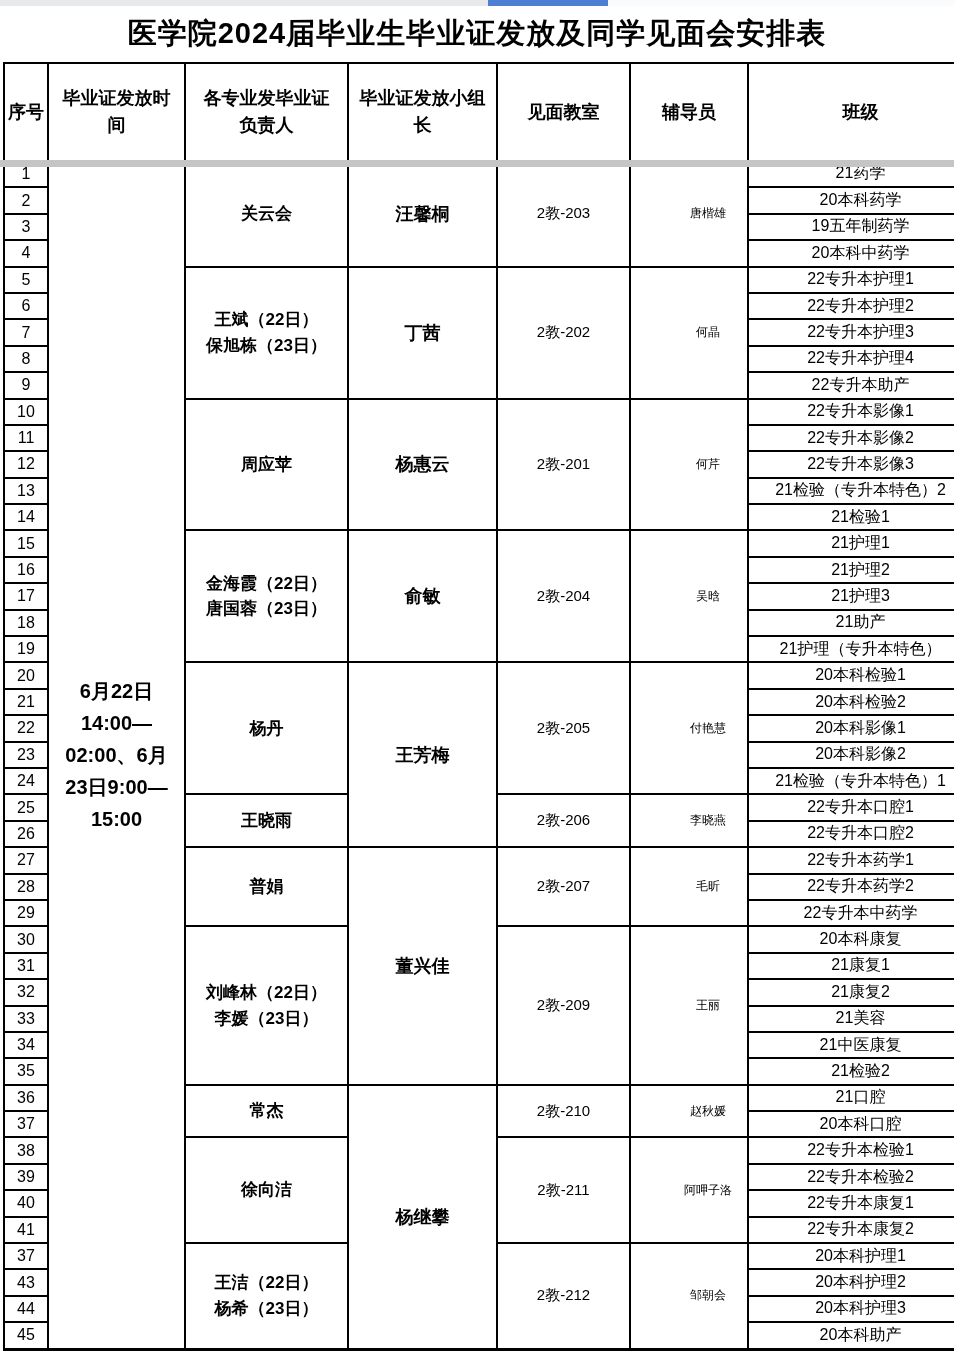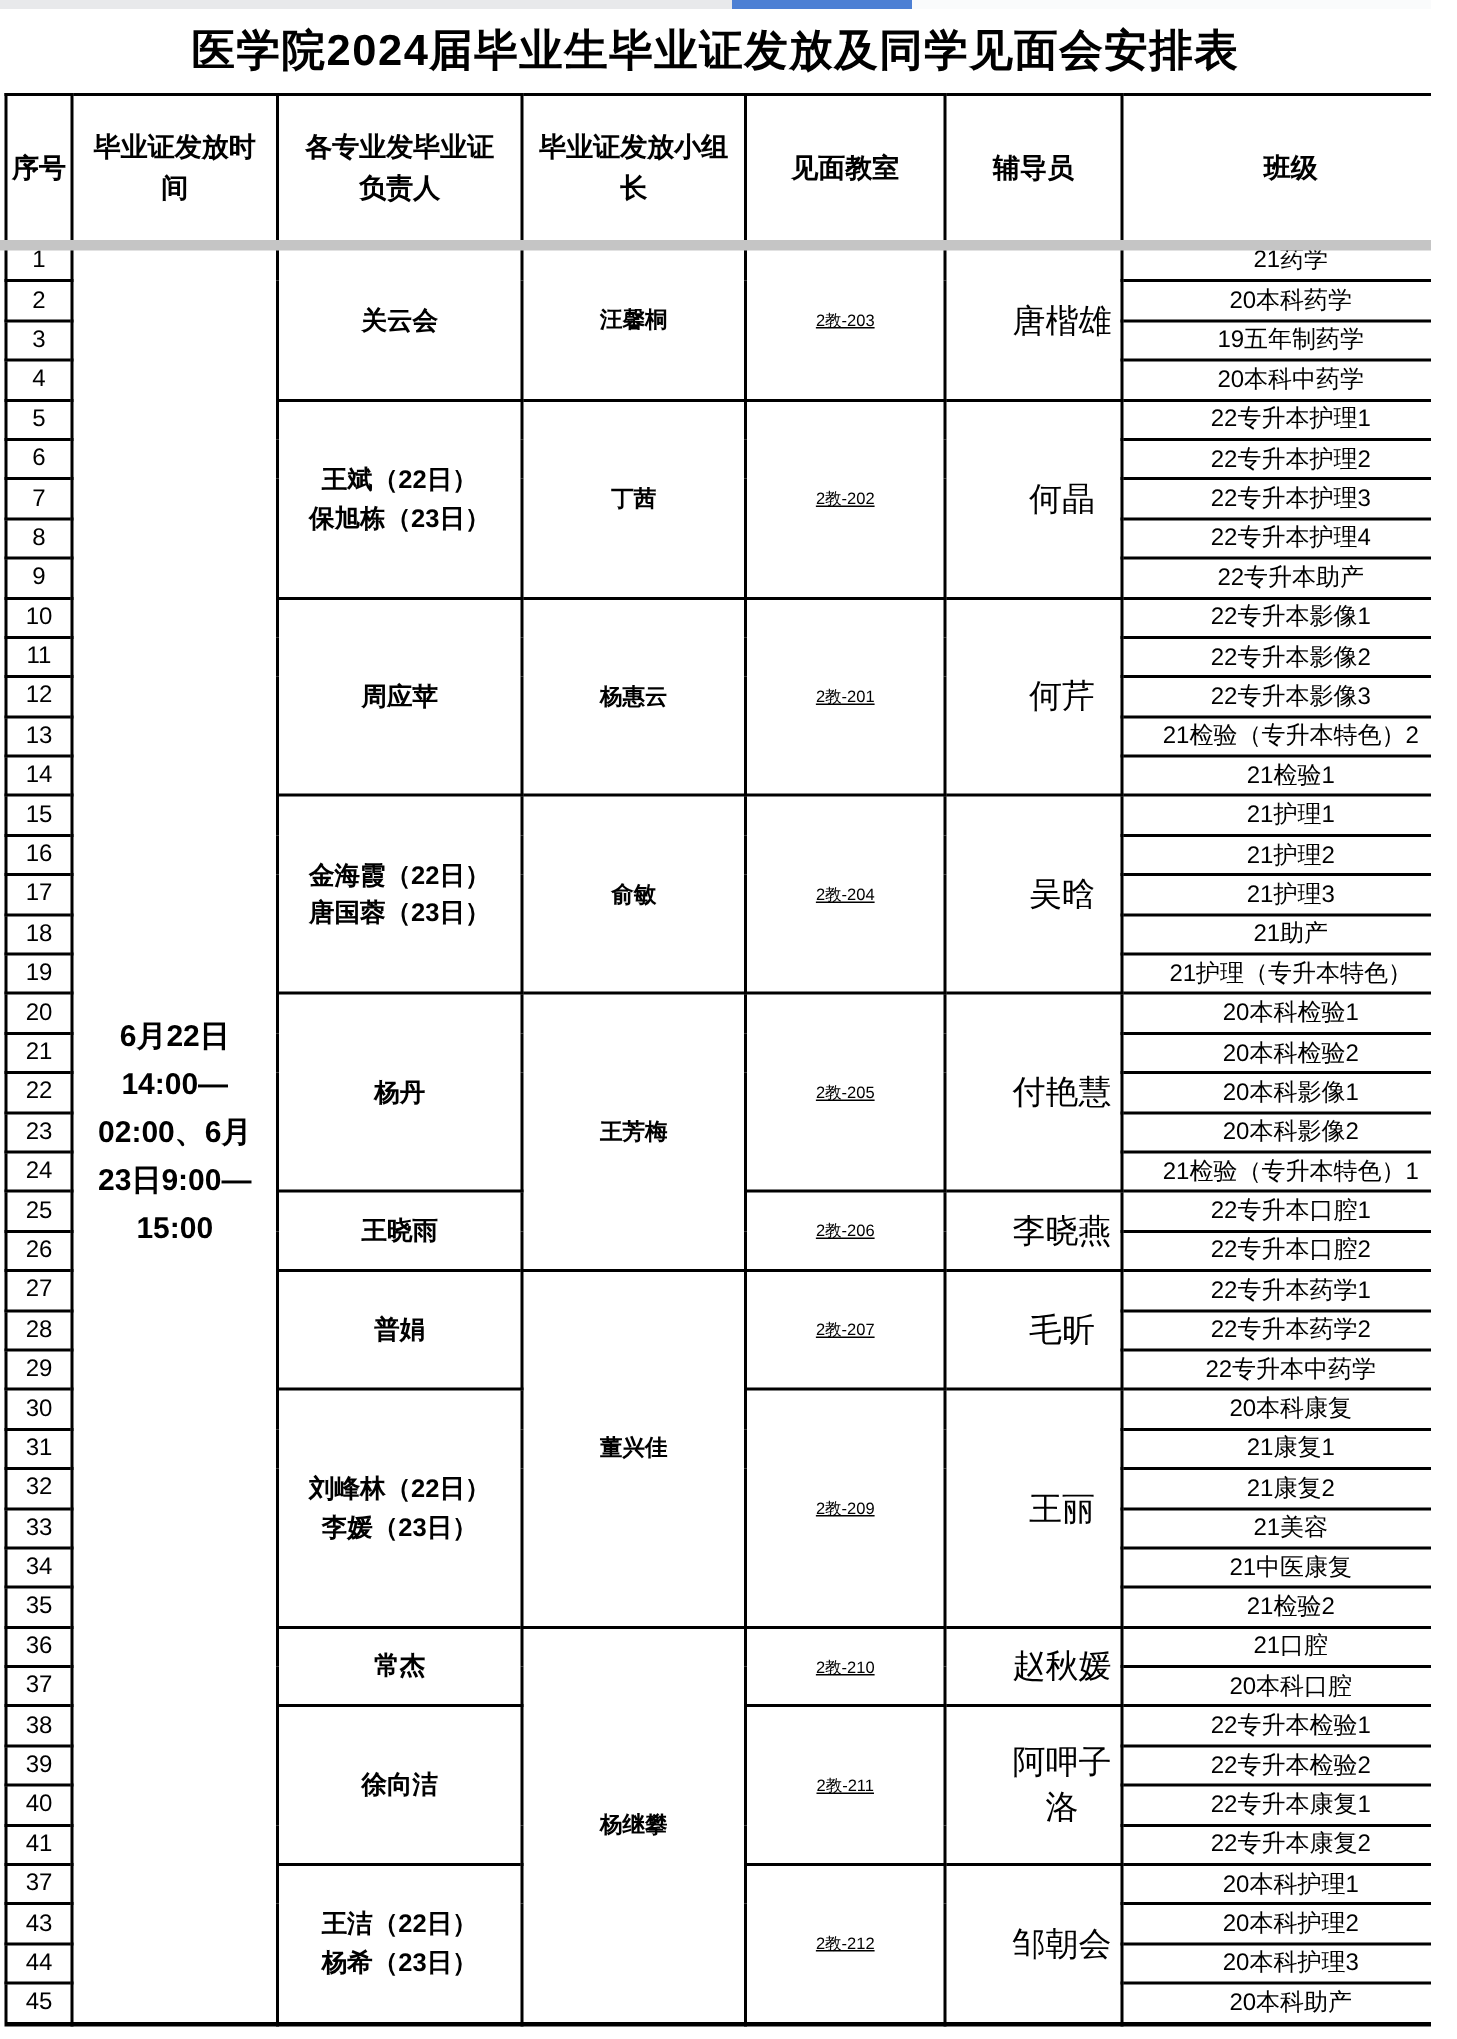--- a/index.html
+++ b/index.html
@@ -49,23 +49,23 @@
     border: 2px solid #000;
     border-top: none;
     height: 24.4px;
     padding: 0 2px;
     text-align: center; vertical-align: middle;
     overflow: hidden;
   }
   .grid td.c-idx    { font-size: 16px; }
   .grid td.c-time   { font-size: 20px; font-weight: bold; line-height: 1.6; }
   .grid td.c-person { font-size: 17px; font-weight: bold; line-height: 1.5; }
-  .grid td.c-leader { font-size: 15px; font-weight: bold; }
-  .grid td.c-room   { font-size: 11px; text-decoration: underline; }
-  .grid td.c-coun   { font-size: 22px; padding-left: 40px; }
+  .grid td.c-leader { font-size: 18px; font-weight: bold; }
+  .grid td.c-room   { font-size: 15px; }
+  .grid td.c-coun   { font-size: 12px; padding-left: 40px; }
   .grid td.c-class  { font-size: 16px; border-right: none; margin-left: 14px; }
 
   
   .divider {
     position: absolute; top: 160px; left: 0;
     width: 971px; height: 7px; z-index: 3;
   }
 </style>
 </head>
 <body>

